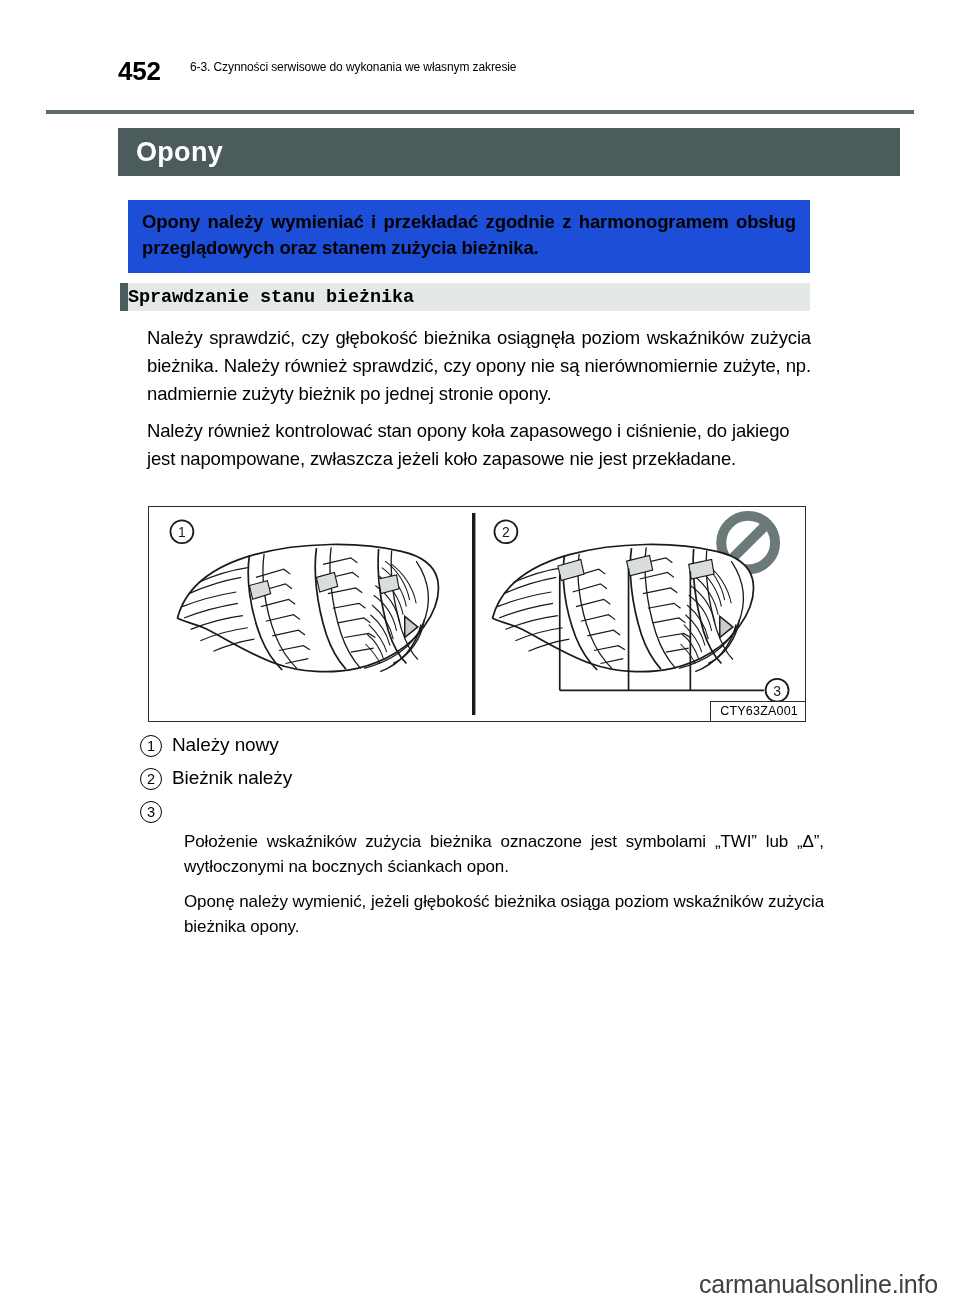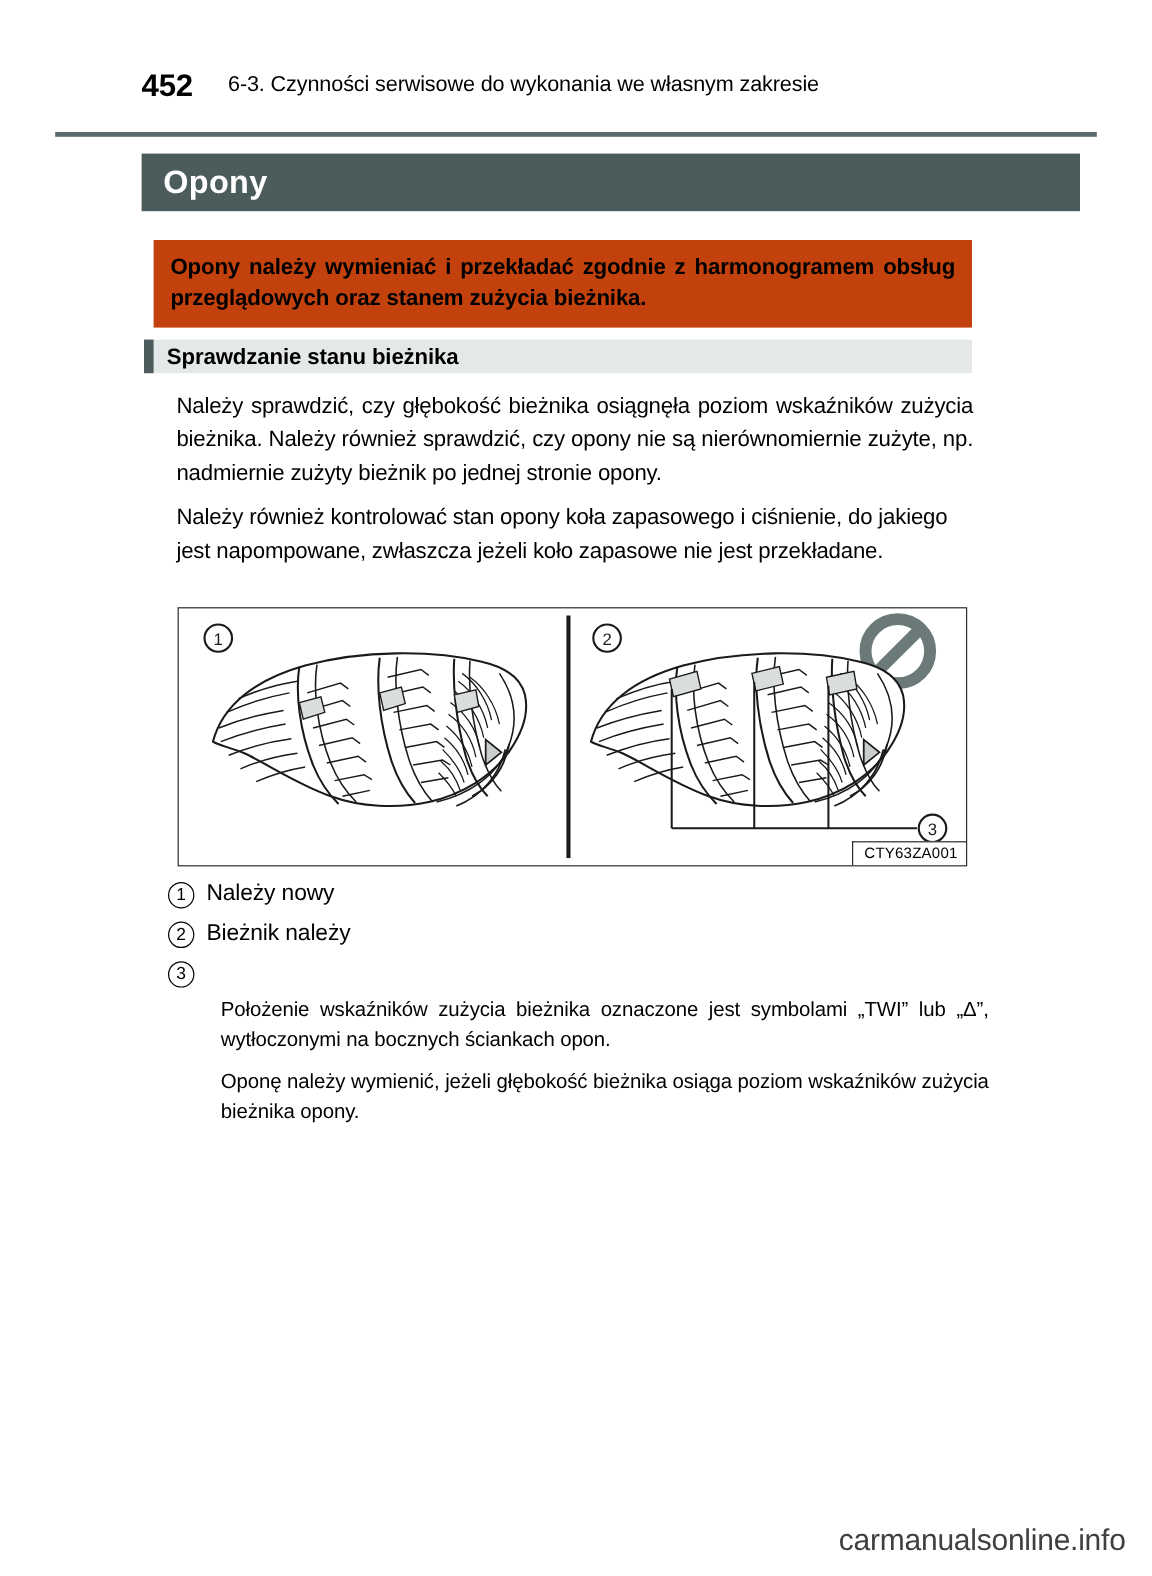--- a/index.html
+++ b/index.html
@@ -36,21 +36,21 @@
     left: 118px;
     top: 0;
     font-size: 26px;
     font-weight: bold;
     letter-spacing: -0.2px;
   }
   .runhead-title {
     position: absolute;
     left: 190px;
     top: 4px;
-    font-size: 18px;
+    font-size: 12px;
     letter-spacing: -0.1px;
     white-space: nowrap;
   }
   .head-rule {
     position: absolute;
     left: 46px;
     right: 46px;
     top: 110px;
     height: 4px;
     background: #5a6a6a;
@@ -74,21 +74,21 @@
     padding-left: 18px;
     letter-spacing: 0.3px;
   }
 
   
   .notice-box {
     position: absolute;
     left: 128px;
     top: 200px;
     width: 682px;
-    background: #c2410c;
+    background: #1d4ed8;
     padding: 9px 14px 11px 14px;
     box-sizing: border-box;
   }
   .notice-text {
     font-size: 18.5px;
     font-weight: bold;
     line-height: 1.42;
     text-align: justify;
     letter-spacing: -0.1px;
   }
@@ -106,22 +106,22 @@
   }
   .section-head-bar {
     width: 8px;
     height: 28px;
     background: #4c5c5c;
     flex: 0 0 auto;
   }
   .section-head-text {
     font-size: 18.5px;
     font-weight: bold;
-    padding-left: 11px;
-    letter-spacing: -0.1px;
+    letter-spacing: -0.1px;
+    font-family: Liberation Mono, monospace;
   }
 
   
   .body-block {
     position: absolute;
     left: 147px;
     top: 324px;
     width: 664px;
   }
   .body-p {

